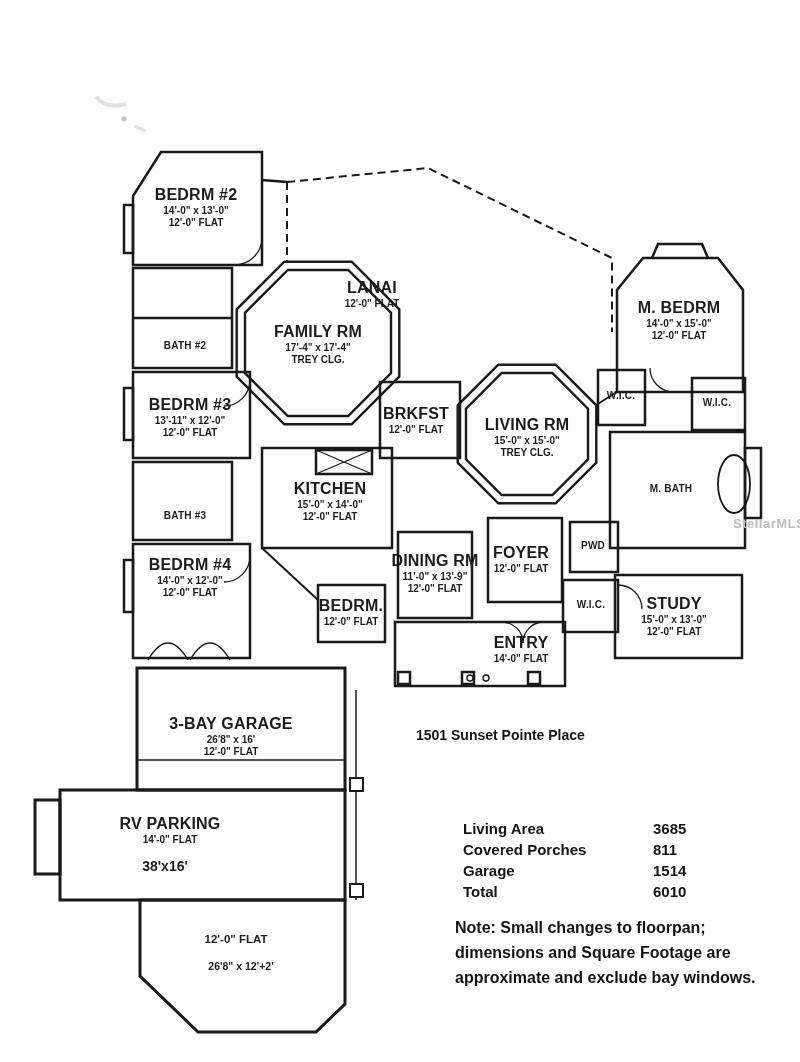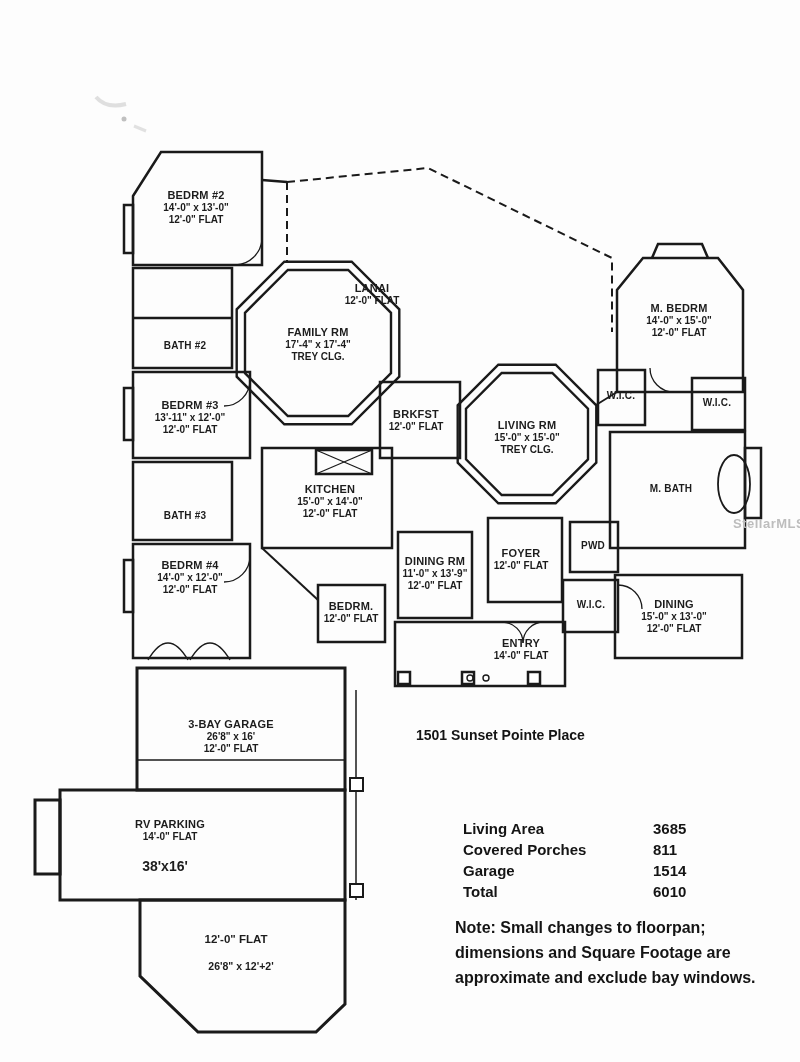--- a/index.html
+++ b/index.html
@@ -6,21 +6,21 @@
   body{
     width:800px;height:1062px;overflow:hidden;background:#ffffff;
     font-family:"Liberation Sans", sans-serif;color:#1e1e1e;
   }
   .page{position:relative;width:800px;height:1062px;background:#fdfdfd;}
   svg.plan{position:absolute;left:0;top:0;}
   .lbl{
     position:absolute;transform:translate(-50%,-50%);
     text-align:center;white-space:nowrap;line-height:1.18;color:#1c1c1c;
   }
-  .lbl .l1{font-size:11px;font-weight:700;letter-spacing:.2px;}
+  .lbl .l1{font-size:16px;font-weight:700;letter-spacing:.2px;}
   .lbl .l2{font-size:10px;font-weight:600;}
   .lbl.small .l1{font-size:10px;}
   .lbl.big38{font-size:14px;font-weight:600;}
   .lbl.rear1{font-size:11.5px;font-weight:600;}
   .lbl.rear2{font-size:10.5px;font-weight:600;}
   .addr-block{position:absolute;left:368px;top:726px;}
   .addr-block .addr{font-size:14px;font-weight:700;line-height:1.3;color:#141414;margin-left:48px;}
   .areas{position:absolute;left:455px;top:818px;}
   .arow{display:flex;width:260px;font-size:15px;font-weight:700;line-height:21px;color:#141414;}
   .alabel{width:190px;margin-left:8px;}
@@ -218,21 +218,21 @@
 
   <div class="lbl small" style="left:593px;top:546px">
     <div class="l1">PWD</div>
   </div>
 
   <div class="lbl small" style="left:591px;top:605px">
     <div class="l1">W.I.C.</div>
   </div>
 
   <div class="lbl" style="left:674px;top:616px">
-    <div class="l1">DINING</div>
+    <div class="l1">STUDY</div>
     <div class="l2">15'-0" x 13'-0"</div>
     <div class="l2">12'-0" FLAT</div>
   </div>
 
   <div class="lbl" style="left:351px;top:612px">
     <div class="l1">BEDRM.</div>
     <div class="l2">12'-0" FLAT</div>
   </div>
 
   <div class="lbl" style="left:521px;top:649px">

